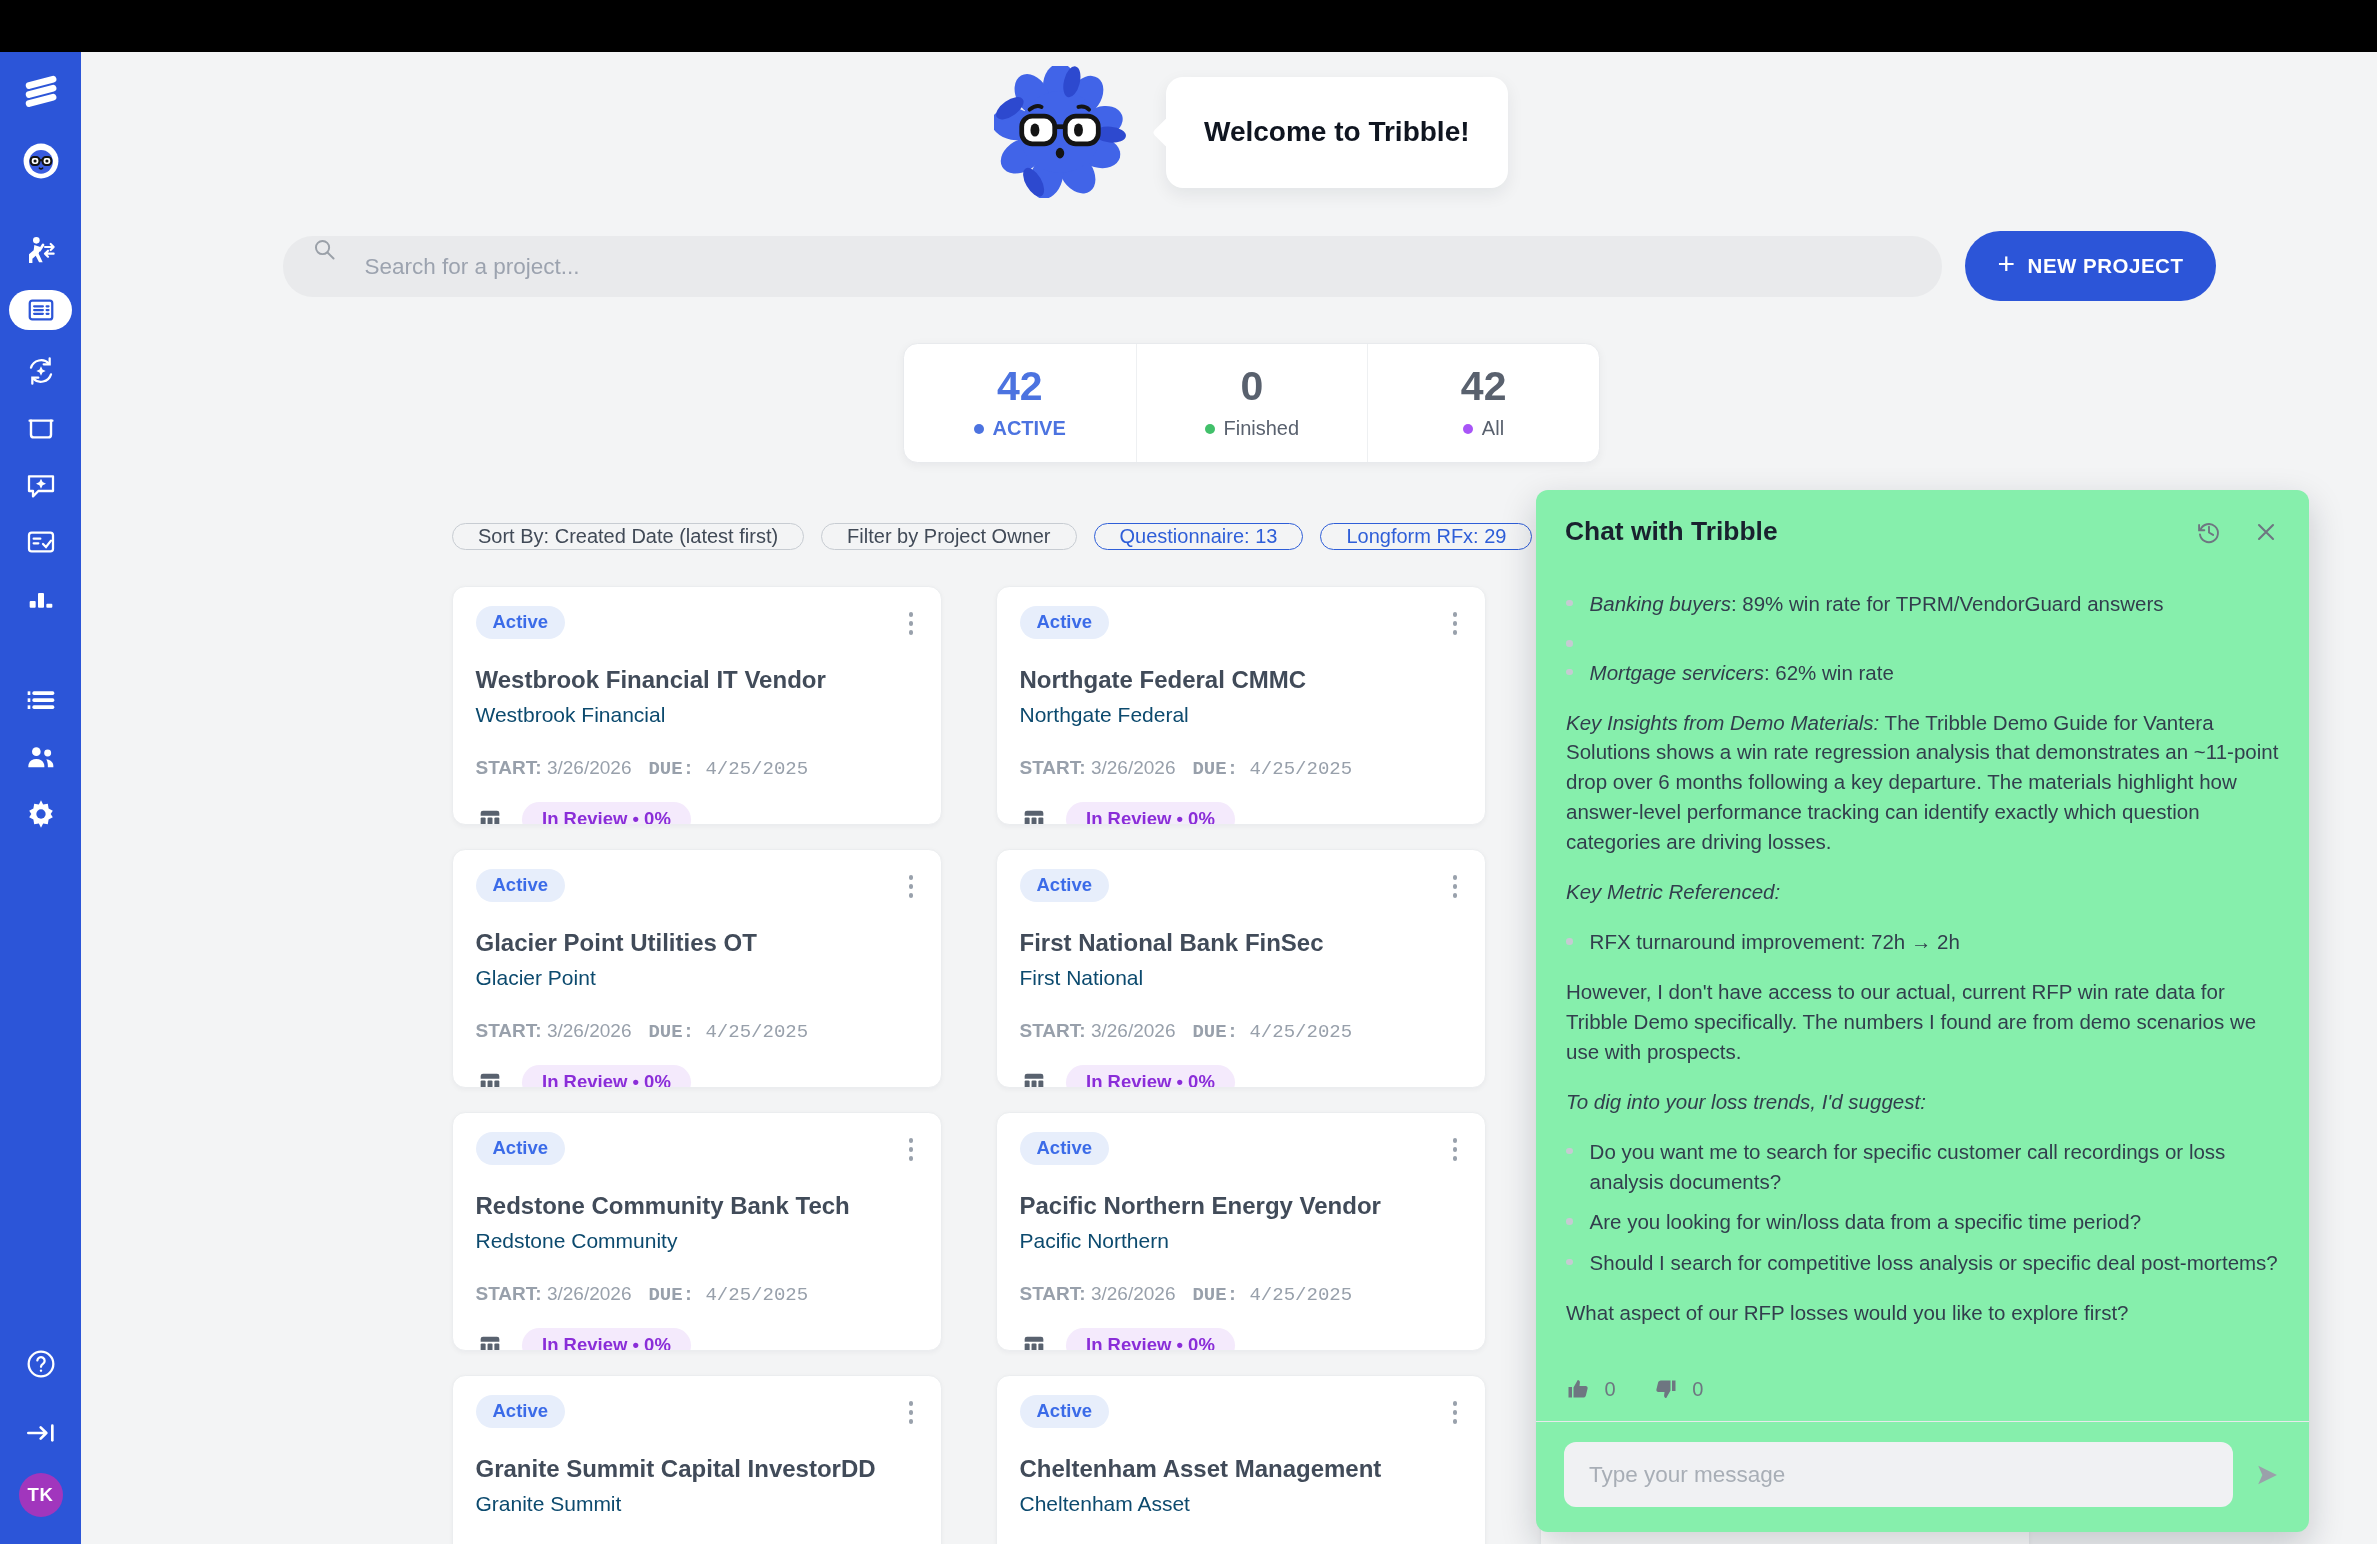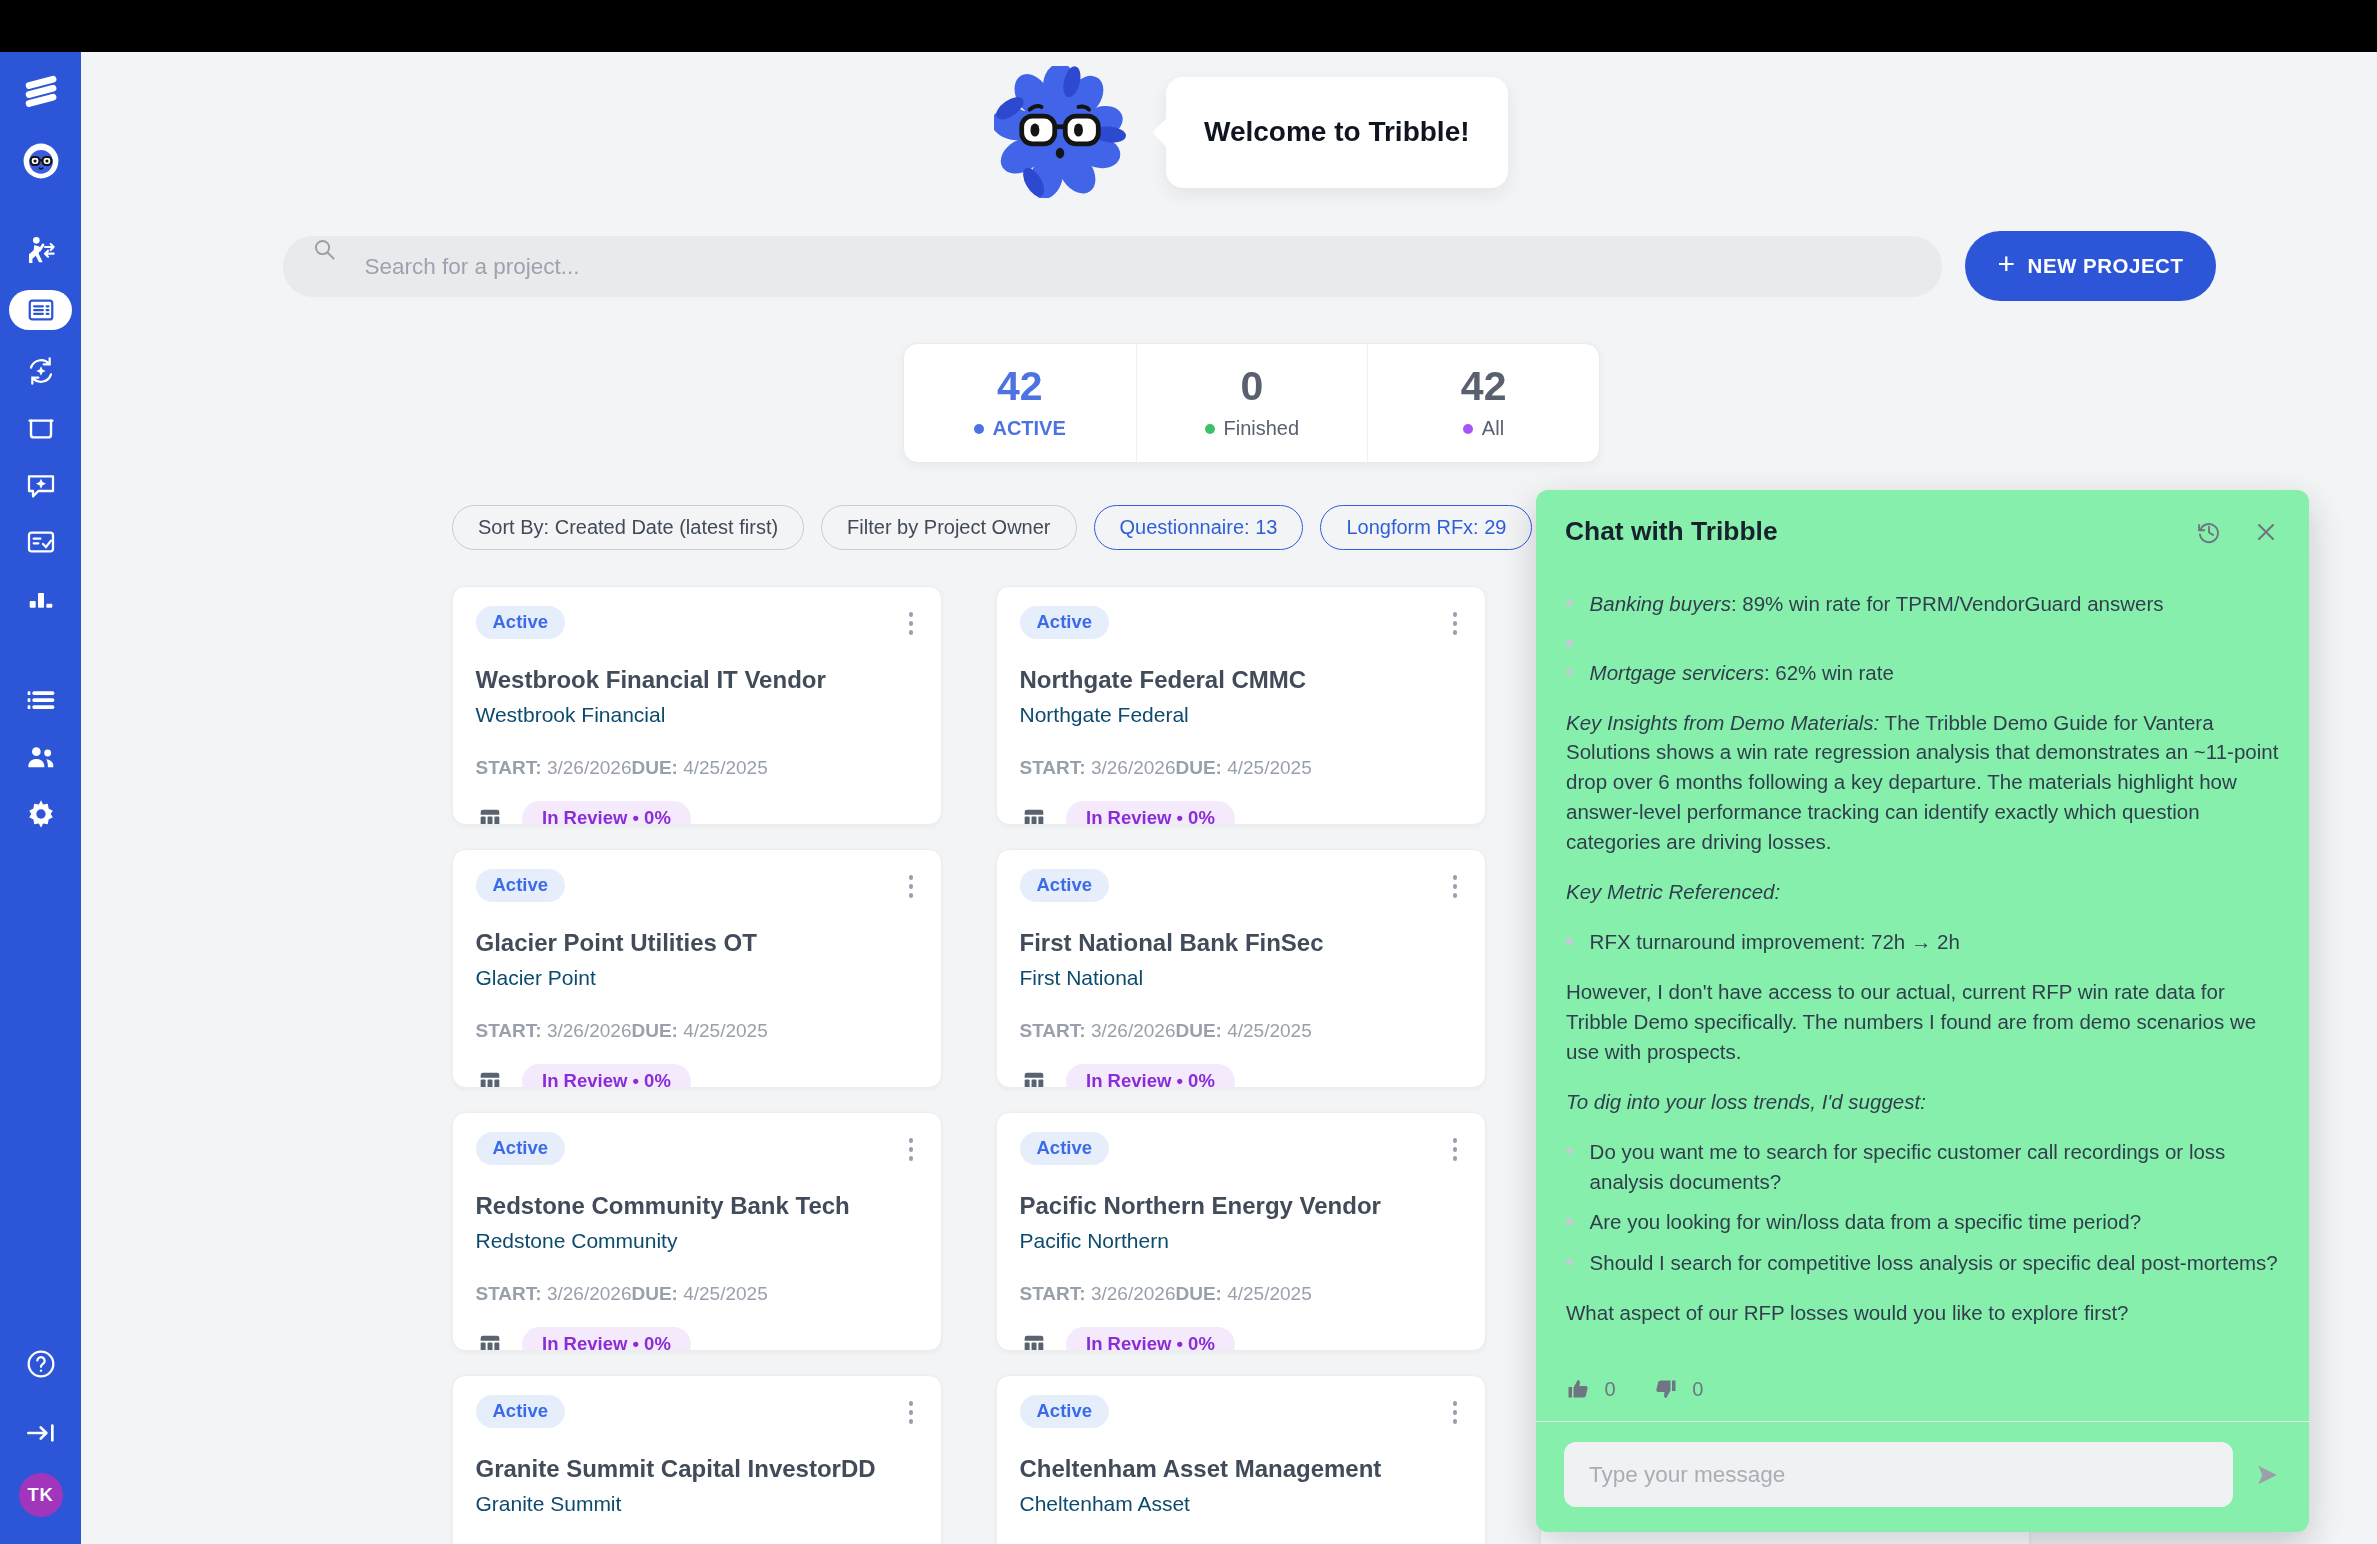--- a/index.html
+++ b/index.html
@@ -76,23 +76,23 @@
     display:grid; grid-template-columns:1fr 1fr 1fr; z-index:5;
   }
   .stat-cell { display:flex; flex-direction:column; align-items:center; justify-content:center; gap:10.6px; cursor:pointer; }
   .stat-cell + .stat-cell { border-left:1.3px solid #eef0f2; }
   .stat-value { font-size:41px; font-weight:600; line-height:1; }
   .stat-label { display:flex; align-items:center; gap:8.6px; font-size:20px; }
   .stat-dot { width:10px; height:10px; border-radius:50%; flex:none; }
   
   .chips { position:absolute; left:452px; top:505px; display:flex; gap:17px; z-index:5; }
   .chip {
-    height:45px; padding:0 25px; border-radius:22.5px; border:1.3px solid #c7ccd2;
+    height:27px; padding:0 25px; border-radius:22.5px; border:1.3px solid #c7ccd2;
     display:flex; align-items:center; font-size:20px; color:#414a57; cursor:pointer;
-    background:transparent; white-space:nowrap; font-family:inherit;
+    background:transparent; white-space:nowrap; font-family:inherit;margin-top:18px;
   }
   .chip.active { border-color:#2e5ed8; color:#2e5ed8; }
   
   .grid {
     position:absolute; left:452px; top:586px; z-index:1;
     display:grid; grid-template-columns:repeat(3,490px);
     column-gap:54px; row-gap:24px; grid-auto-rows:239px;
   }
   .card {
     background:#fff; border:0.7px solid #ebedef; border-radius:13.2px;
@@ -103,21 +103,21 @@
   .status-pill {
     background:#e7eefb; color:#3b6be8; font-size:18.5px; font-weight:600;
     padding:7.3px 17px; border-radius:660px; line-height:1;
   }
   .kebab { display:flex; flex-direction:column; gap:4.6px; padding:6.6px 5.3px; cursor:pointer; }
   .kebab i { width:4.6px; height:4.6px; border-radius:50%; background:#99a1ac; }
   .card-title { margin-top:24px; font-size:24px; font-weight:700; color:#414b59; white-space:nowrap; }
   .card-sub { margin-top:9.2px; font-size:21px; color:#0c4a6e; white-space:nowrap; }
   .card-dates { margin-top:30px; font-size:19px; color:#98a0ab; white-space:nowrap; }
   .card-dates b { font-weight:700; }
-  .card-dates .due { margin-left:0; }
+  .card-dates .due { margin-left:17px;font-family:Liberation Mono, monospace; }
   .card-bottom { margin-top:22.5px; display:flex; align-items:center; gap:18.5px; }
   .table-icon { width:28px; height:28px; color:#59626f; flex:none; }
   .review-pill {
     background:#f4eafc; color:#8a2dd8; font-size:18.5px; font-weight:600;
     padding:8px 20px; border-radius:660px; line-height:1; white-space:nowrap;
   }
   
   .chat {
     position:absolute; left:1536px; top:490px; width:773px; height:1042px;
     background:#86efac; border-radius:12px; z-index:30;

